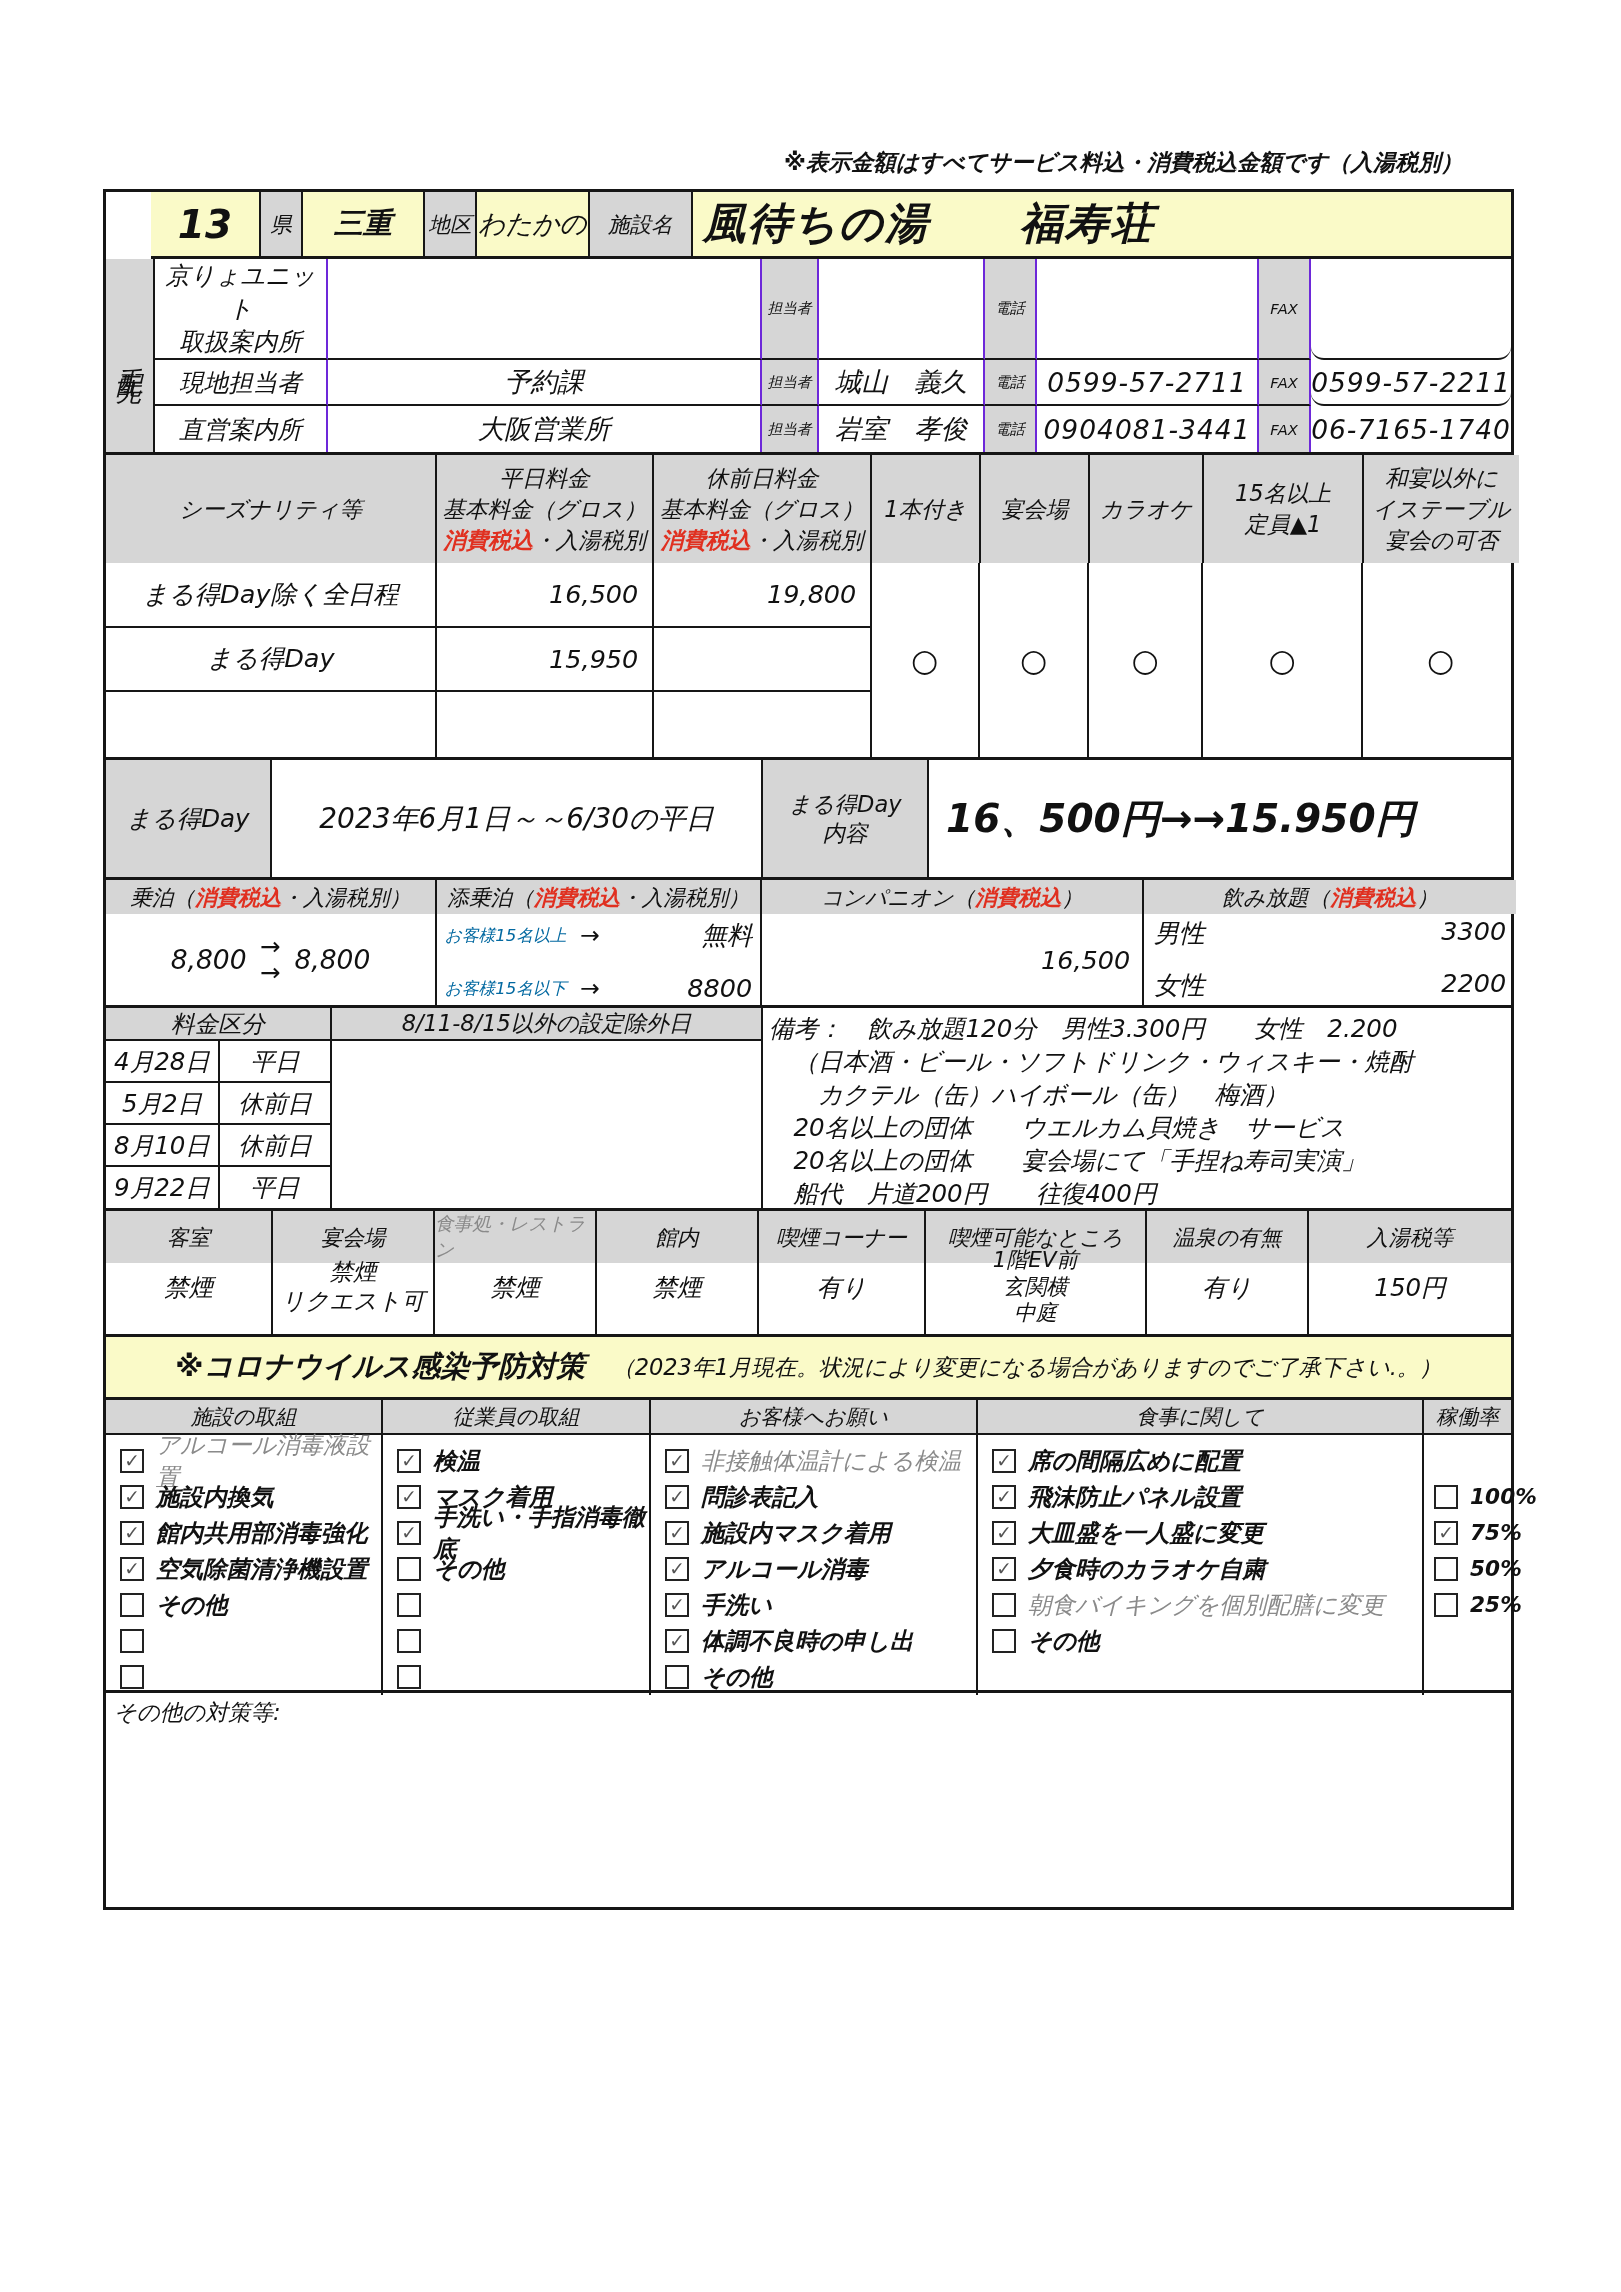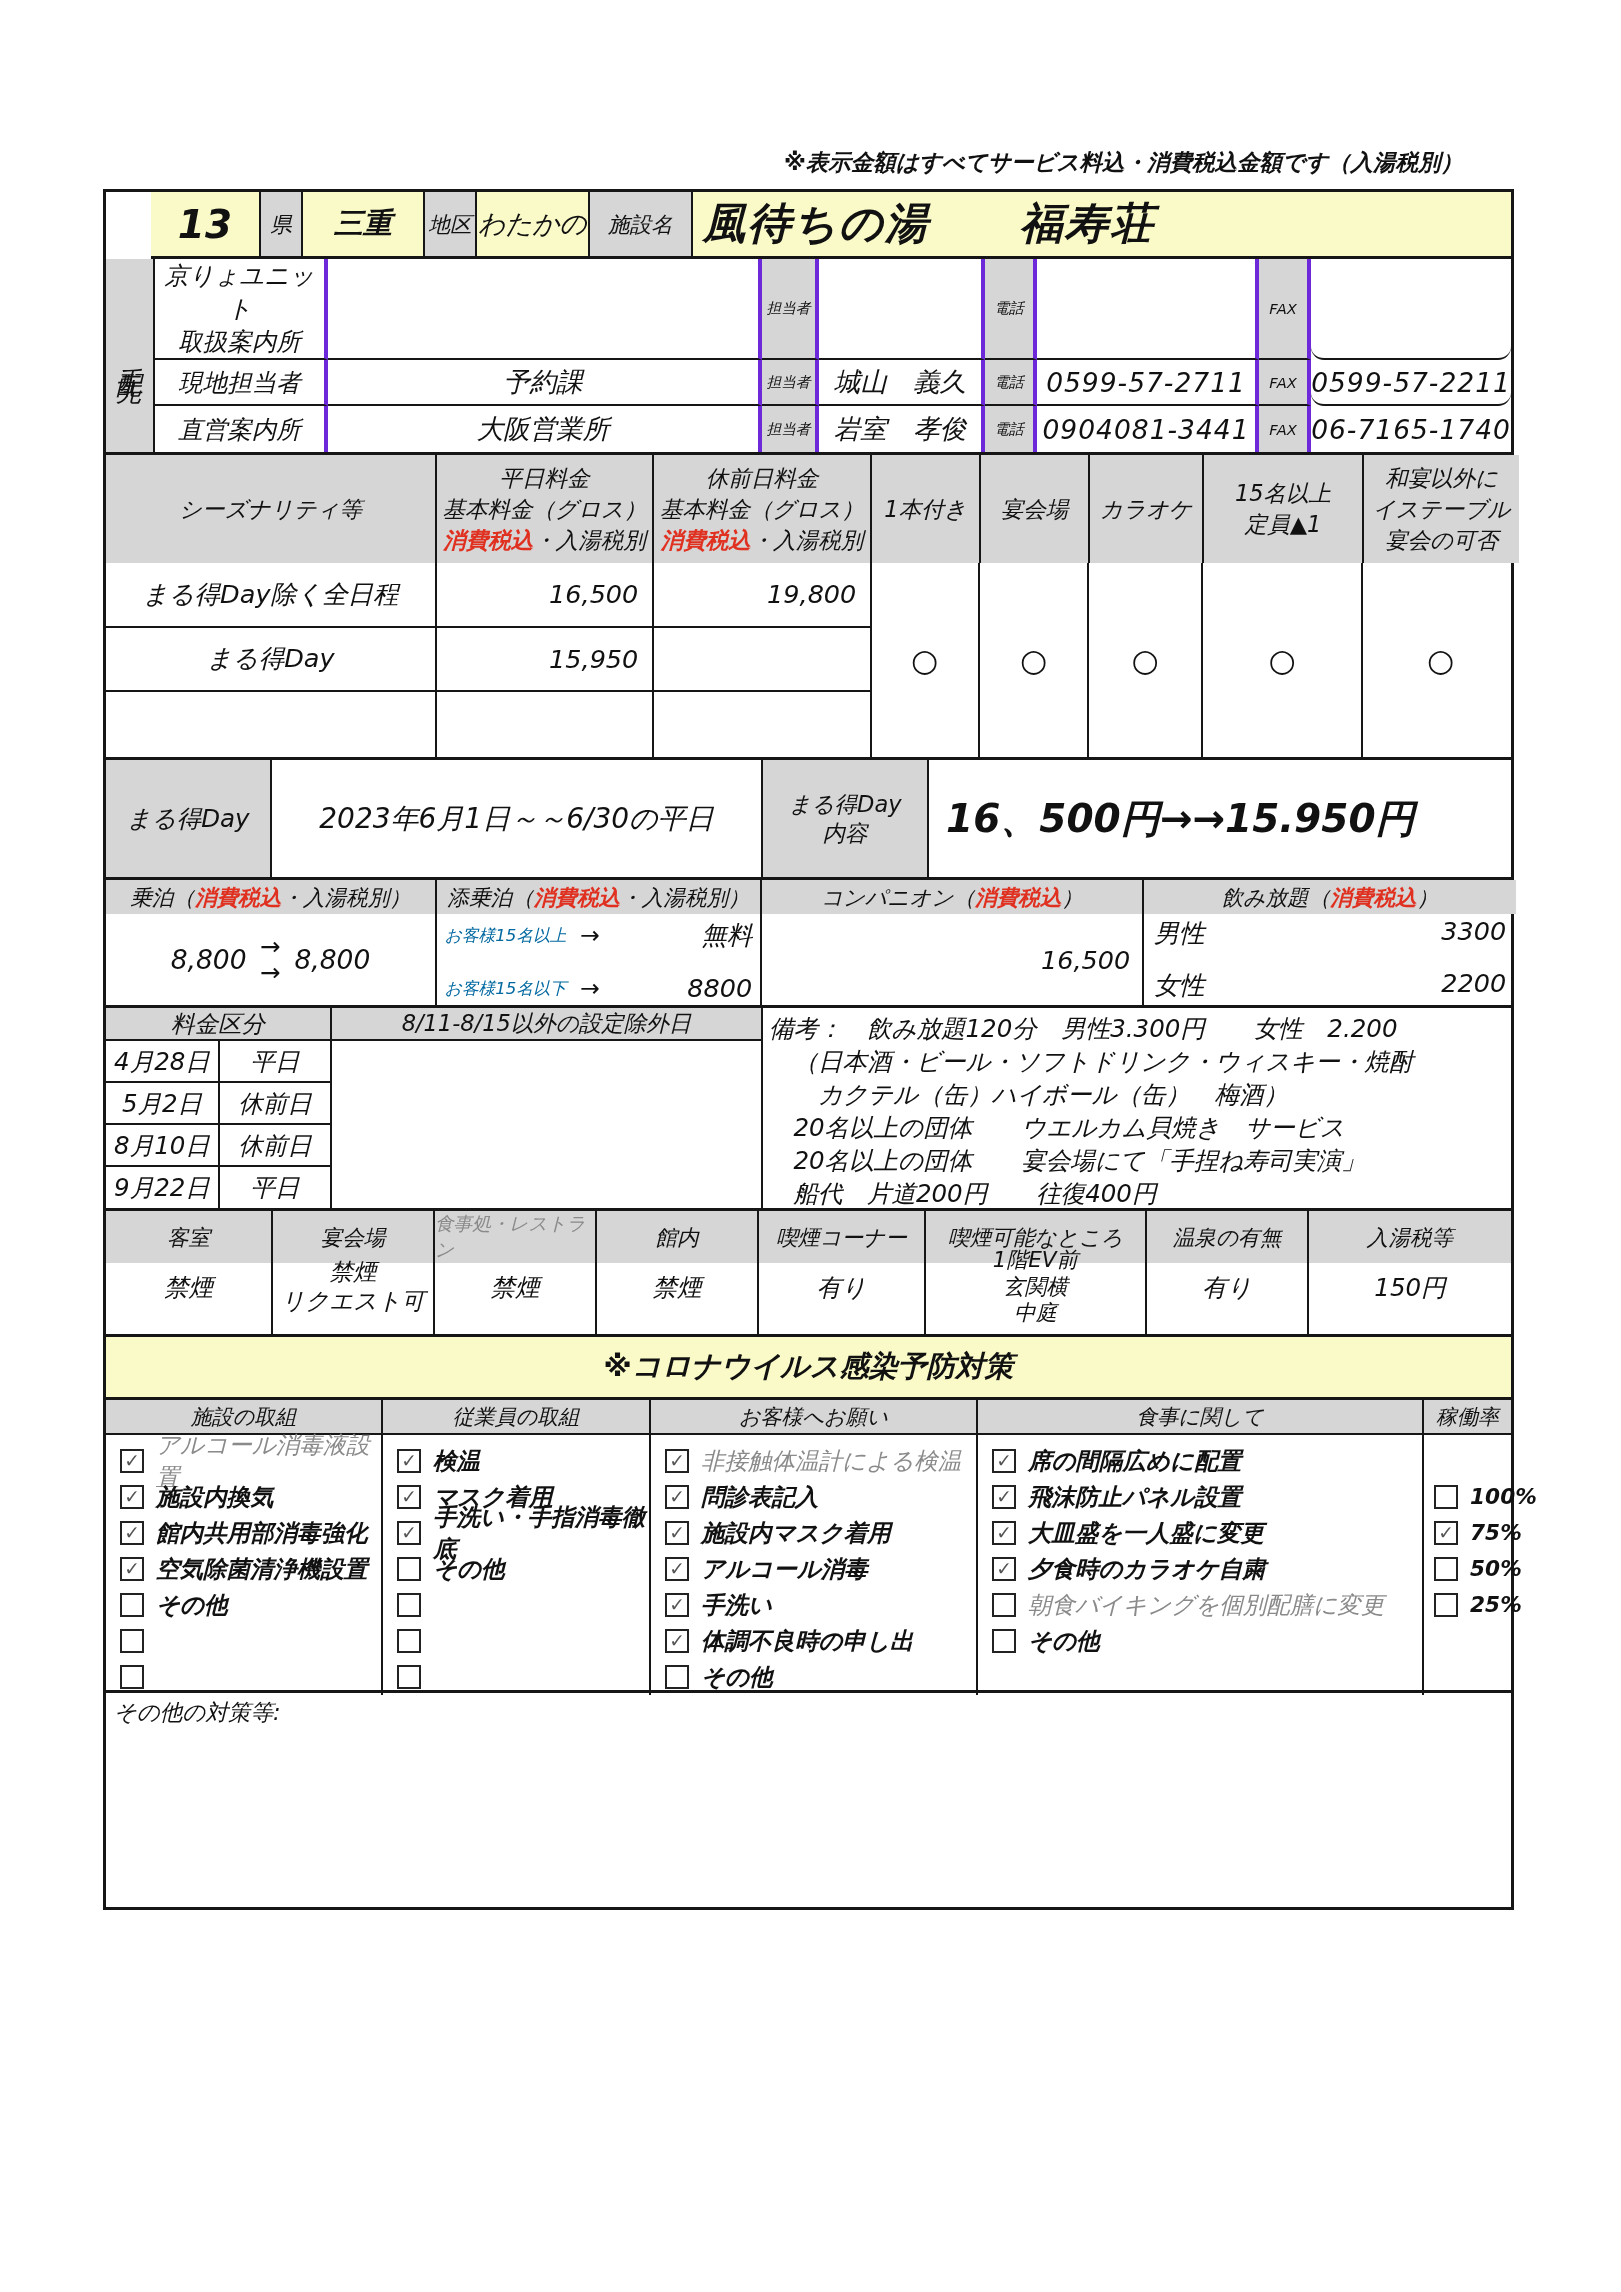--- a/index.html
+++ b/index.html
@@ -27,21 +27,21 @@
   .t-pref { font-size:29px; font-weight:bold; }
   .t-dist { font-size:26.5px; }
   .t-name { font-size:43px; font-weight:bold; justify-content:flex-start !important; padding-left:9.8px; letter-spacing:2px; }
 
   
   .contacts { display:grid; grid-template-columns:49px 173px 434px 57px 166px 52px 222px 52px 1fr;
               grid-template-rows:repeat(3,1fr); height:196px; }
   .contacts .side { grid-row:1/4; background:#d6d6d6; border-right:2.9px solid #161616;
                     display:flex; align-items:center; justify-content:center;
                     writing-mode:vertical-rl; text-orientation:upright; font-size:25.5px; letter-spacing:5.9px; }
-  .contacts .c { border-right:4px solid #6d28d9; border-bottom:2.9px solid #161616;
+  .contacts .c { border-right:2px solid #6d28d9; border-bottom:2.9px solid #161616;
                  display:flex; align-items:center; justify-content:center; }
   .contacts .c.rlast { border-bottom:none; }
   .contacts .c.clast { border-right:none;border-radius:13px; }
   .c-label { font-size:24.5px; }
   .c-val { font-size:26.5px; }
   .c-tag { background:#d6d6d6; font-size:14.7px; }
   .c-num { font-size:26.5px; letter-spacing:1px; }
 
   
   .p-head { display:grid; grid-template-columns:331px 217px 218px 109px 109px 114px 160px 155px; height:108px; }
@@ -343,20 +343,21 @@
         <div class="ml" style="font-size:21.6px;line-height:26.5px">1階EV前
 玄関横
 中庭</div>
         <div>有り</div>
         <div>150円</div>
       </div>
     </div>
 
     <div class="sec banner">
       <span class="b-title">※コロナウイルス感染予防対策</span>
+      <span class="b-note">（2023年1月現在。状況により変更になる場合がありますのでご了承下さい.。）</span>
     </div>
 
     <div class="sec cov-head" style="border-bottom:2px solid #161616">
       <div>施設の取組</div>
       <div>従業員の取組</div>
       <div>お客様へお願い</div>
       <div>食事に関して</div>
       <div>稼働率</div>
     </div>
 

